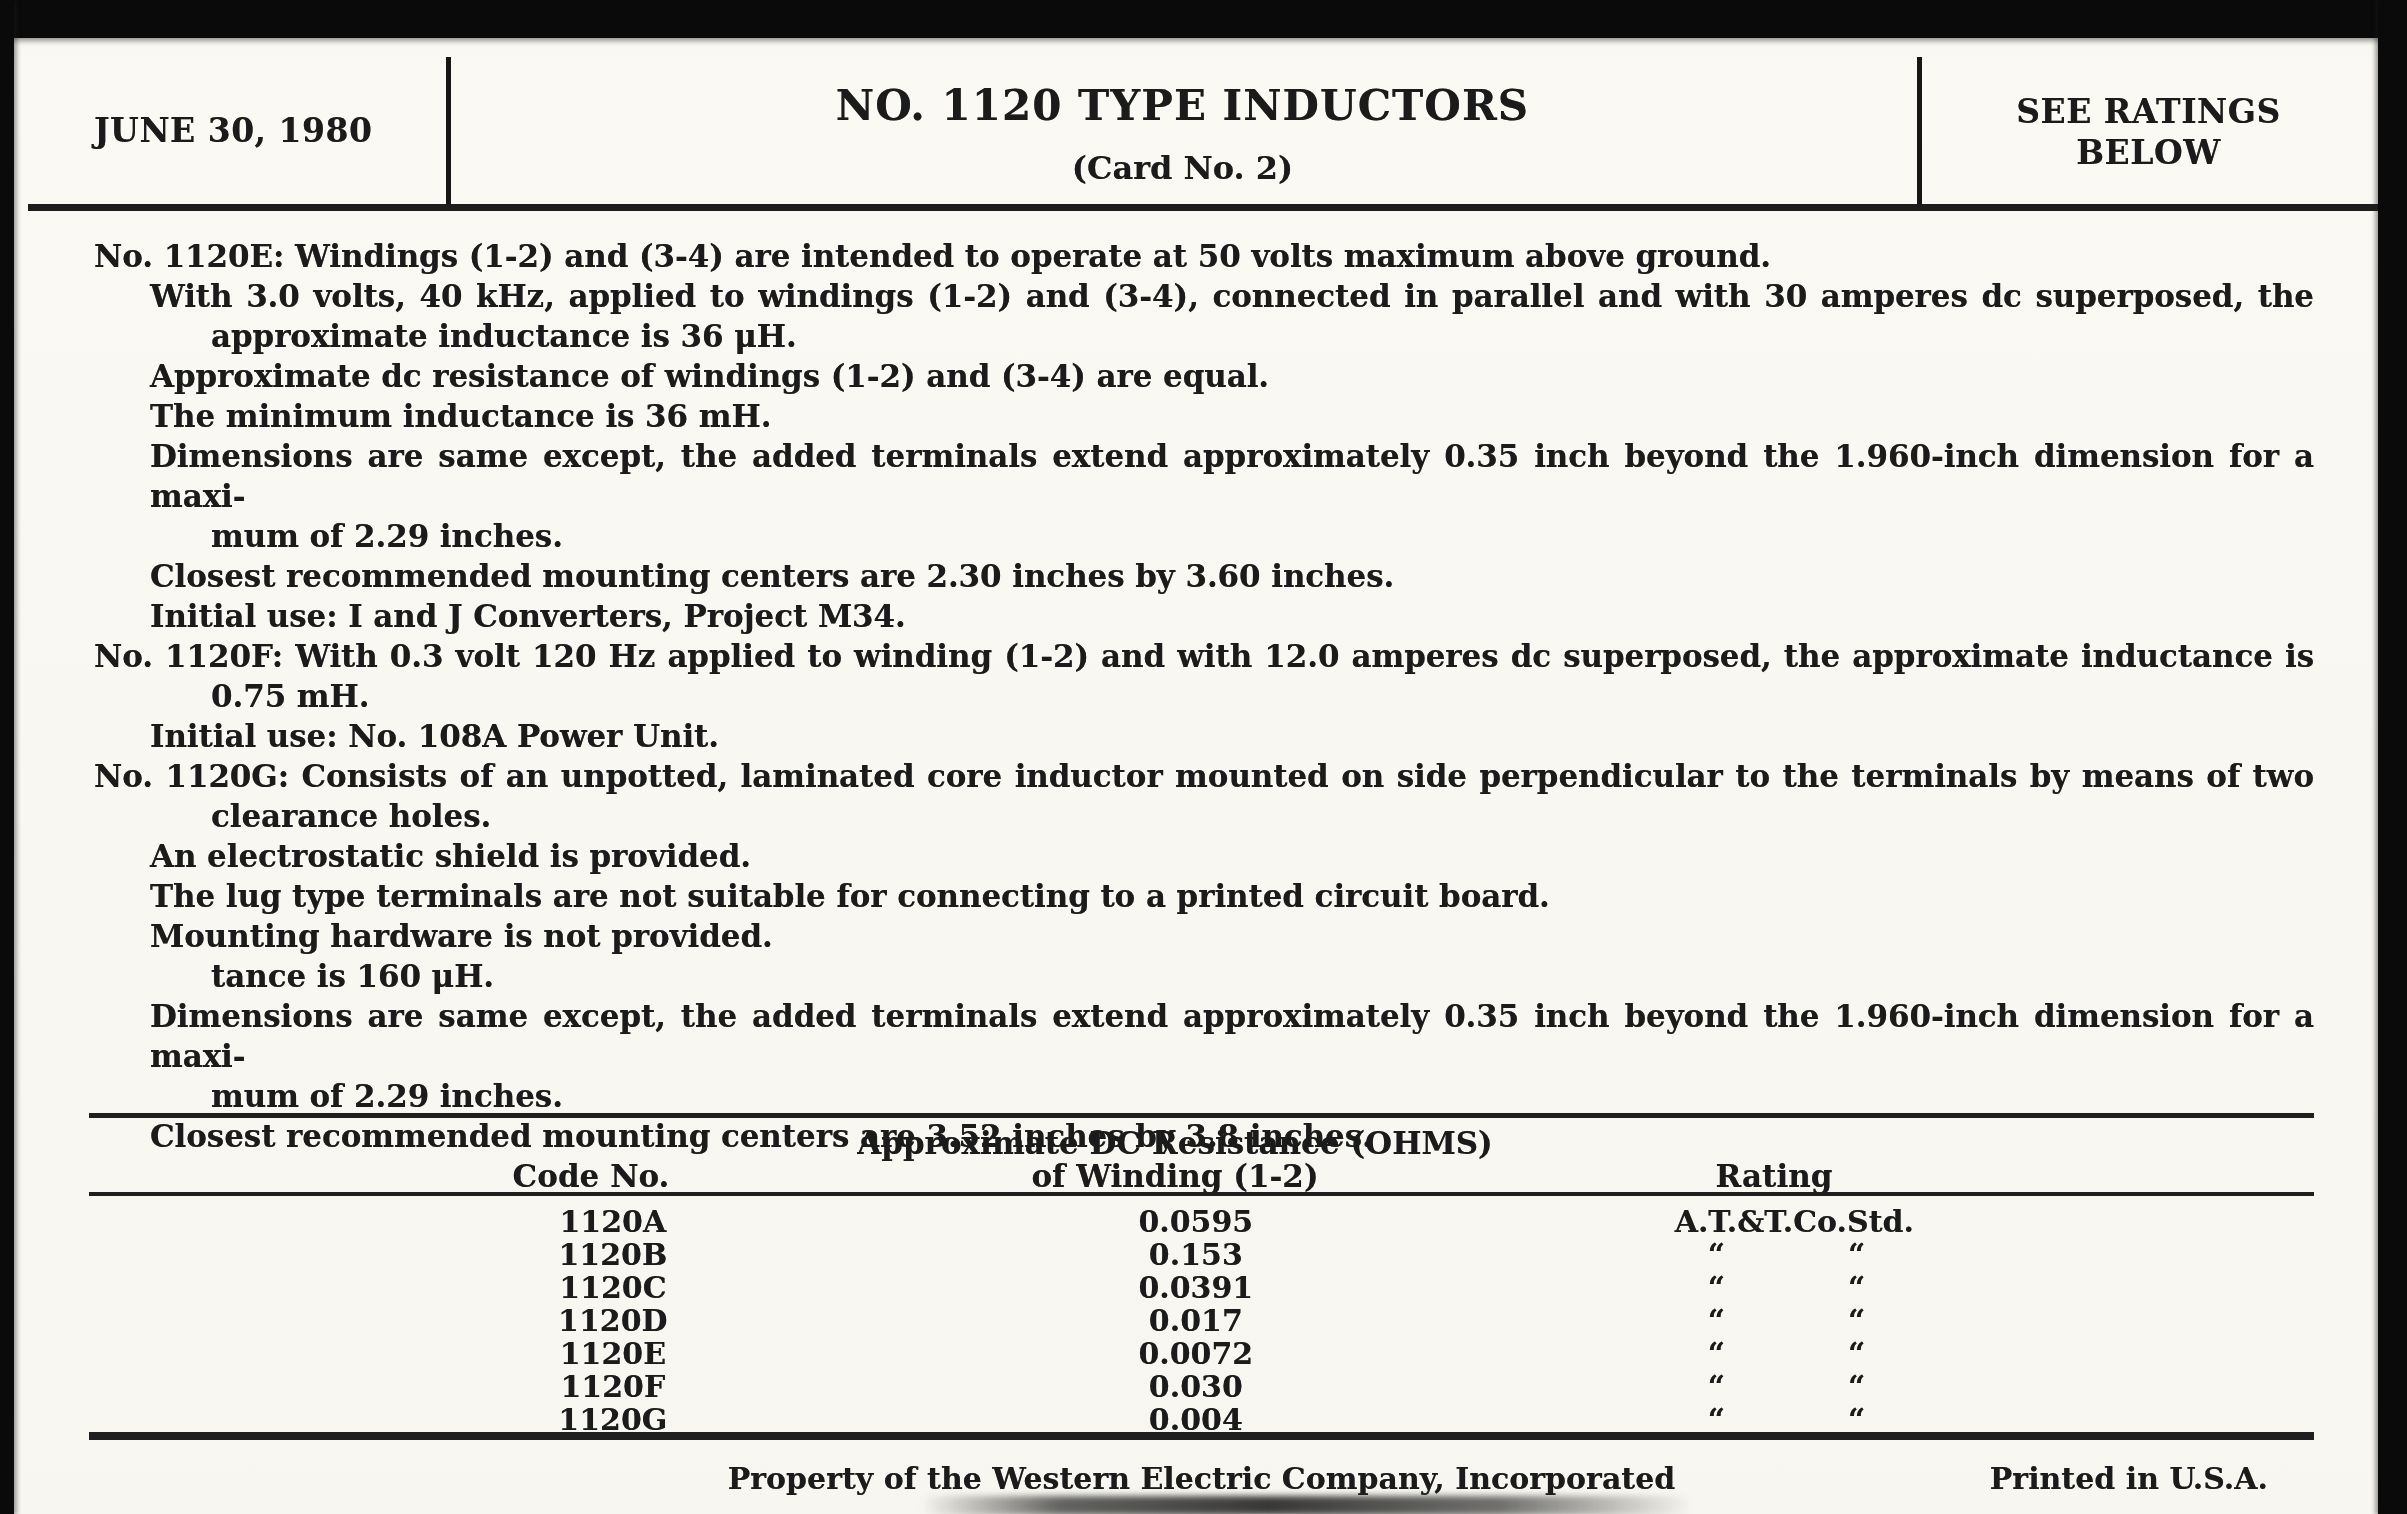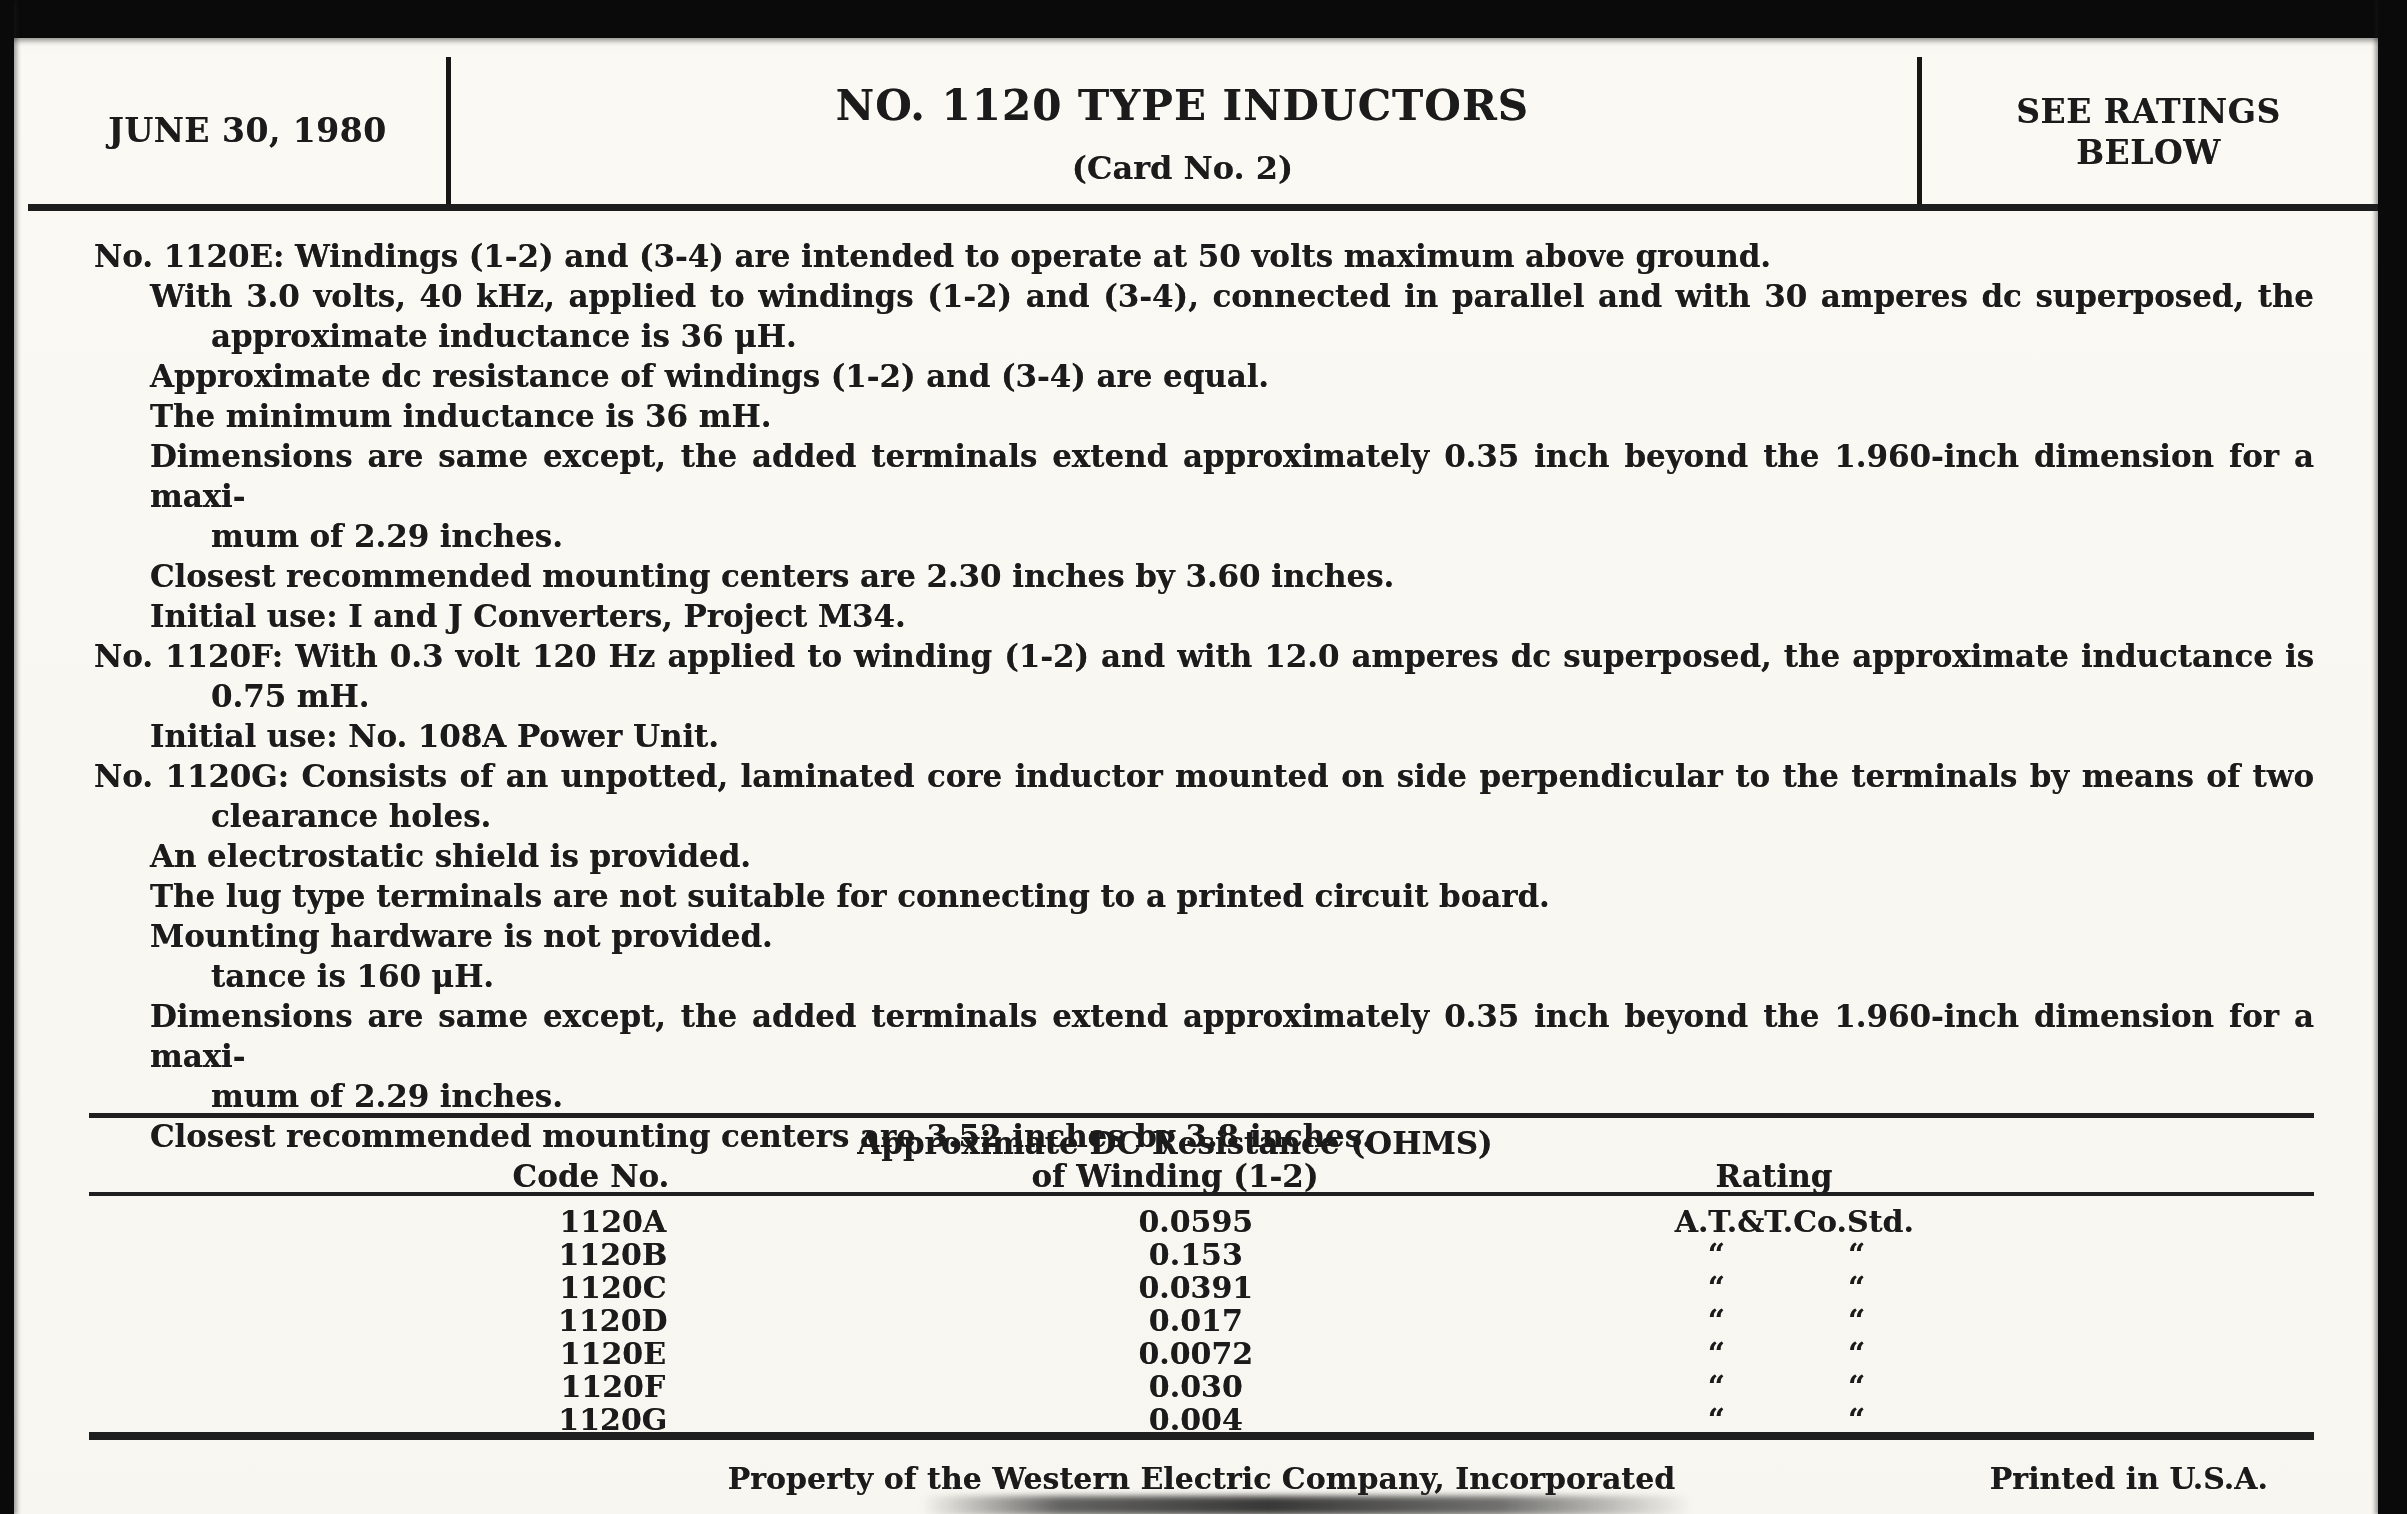--- a/index.html
+++ b/index.html
@@ -11,21 +11,21 @@
   .bar-top{position:absolute;left:0;top:0;width:2408px;height:38px;background:#0a0a0a;
            box-shadow:0 3px 5px rgba(30,30,30,.45);}
   .edge-left{position:absolute;left:0;top:0;width:14px;height:1515px;background:#0a0a0a;
              box-shadow:3px 0 4px rgba(30,30,30,.4);}
   .edge-right{position:absolute;left:2378px;top:0;width:30px;height:1515px;background:#0a0a0a;
               box-shadow:-3px 0 4px rgba(30,30,30,.4);}
   .smudge{position:absolute;left:921px;top:1496px;width:772px;height:19px;border-radius:8px;
           background:linear-gradient(90deg,rgba(60,60,60,0) 0%,rgba(50,50,50,.75) 18%,rgba(35,35,35,.9) 45%,rgba(55,55,55,.7) 75%,rgba(80,80,80,0) 100%);
           filter:blur(3px);}
   
-  .header-date{position:absolute;left:94px;top:111px;width:307px;text-align:center;font-size:33px;letter-spacing:0.5px;}
+  .header-date{position:absolute;left:94px;top:111px;width:307px;text-align:left;font-size:33px;letter-spacing:0.5px;}
   .header-center{position:absolute;left:447px;top:0;width:1471px;text-align:center;}
   .doc-title{position:absolute;left:0;top:81px;width:100%;font-size:42px;letter-spacing:1px;}
   .doc-subtitle{position:absolute;left:0;top:149px;width:100%;font-size:32px;}
   .ratings-note{position:absolute;left:1919px;top:91px;width:459px;text-align:center;font-size:33px;line-height:41px;letter-spacing:0.5px;}
   .vdiv{position:absolute;width:5px;background:#161616;top:57px;height:149px;}
   .vdiv.left{left:446px;} .vdiv.right{left:1917px;}
   .header-rule{position:absolute;left:28px;top:204px;width:2352px;height:7px;background:#1d1d1d;}
   
   .body-lines{position:absolute;left:94px;top:236px;width:2220px;font-size:31px;line-height:40px;letter-spacing:-0.1px;}
   .line{white-space:nowrap;}

